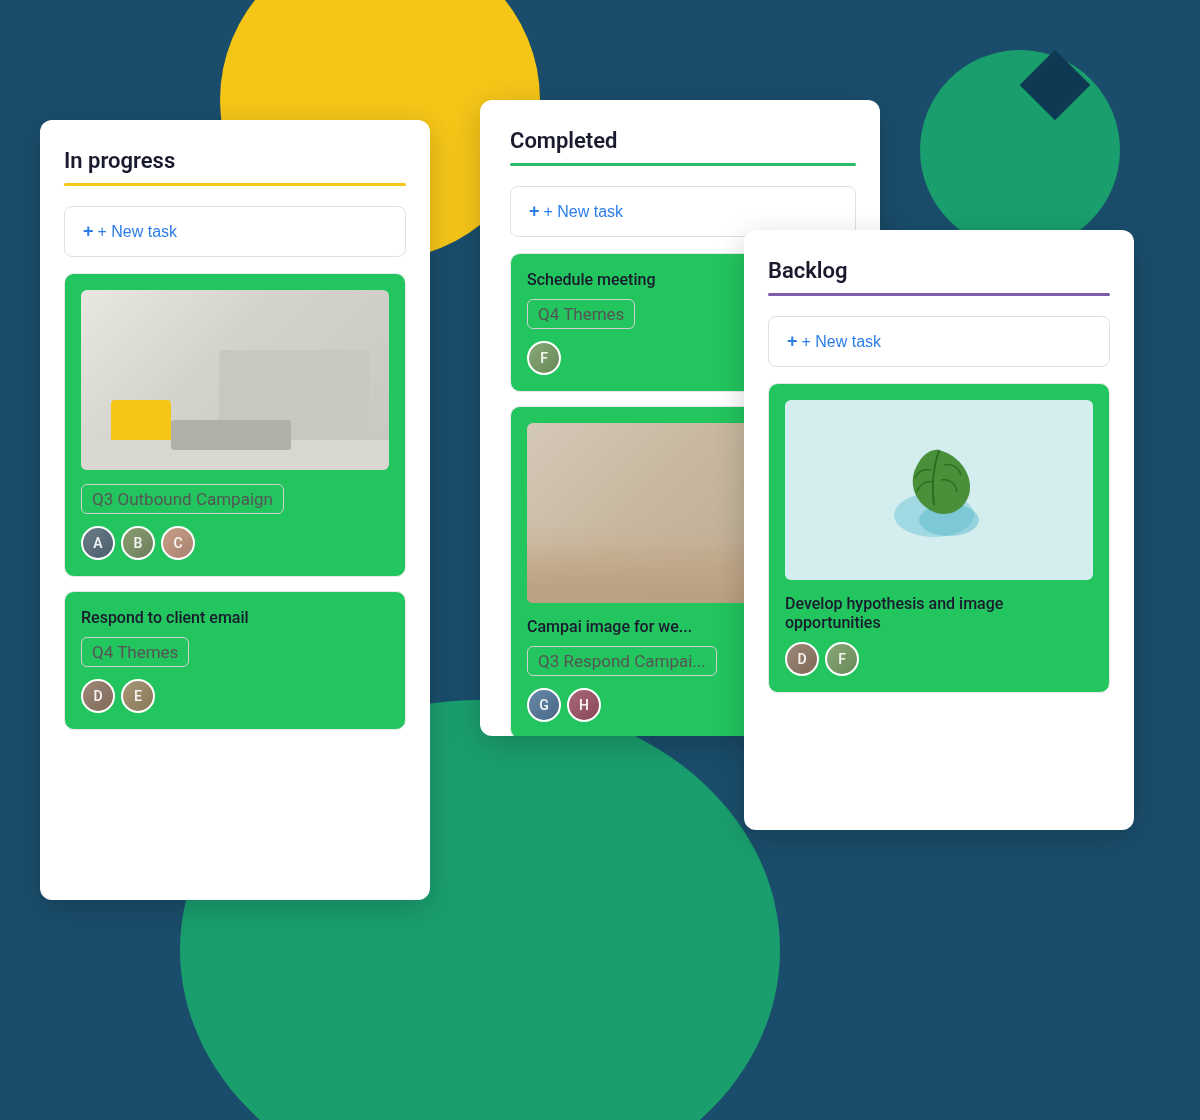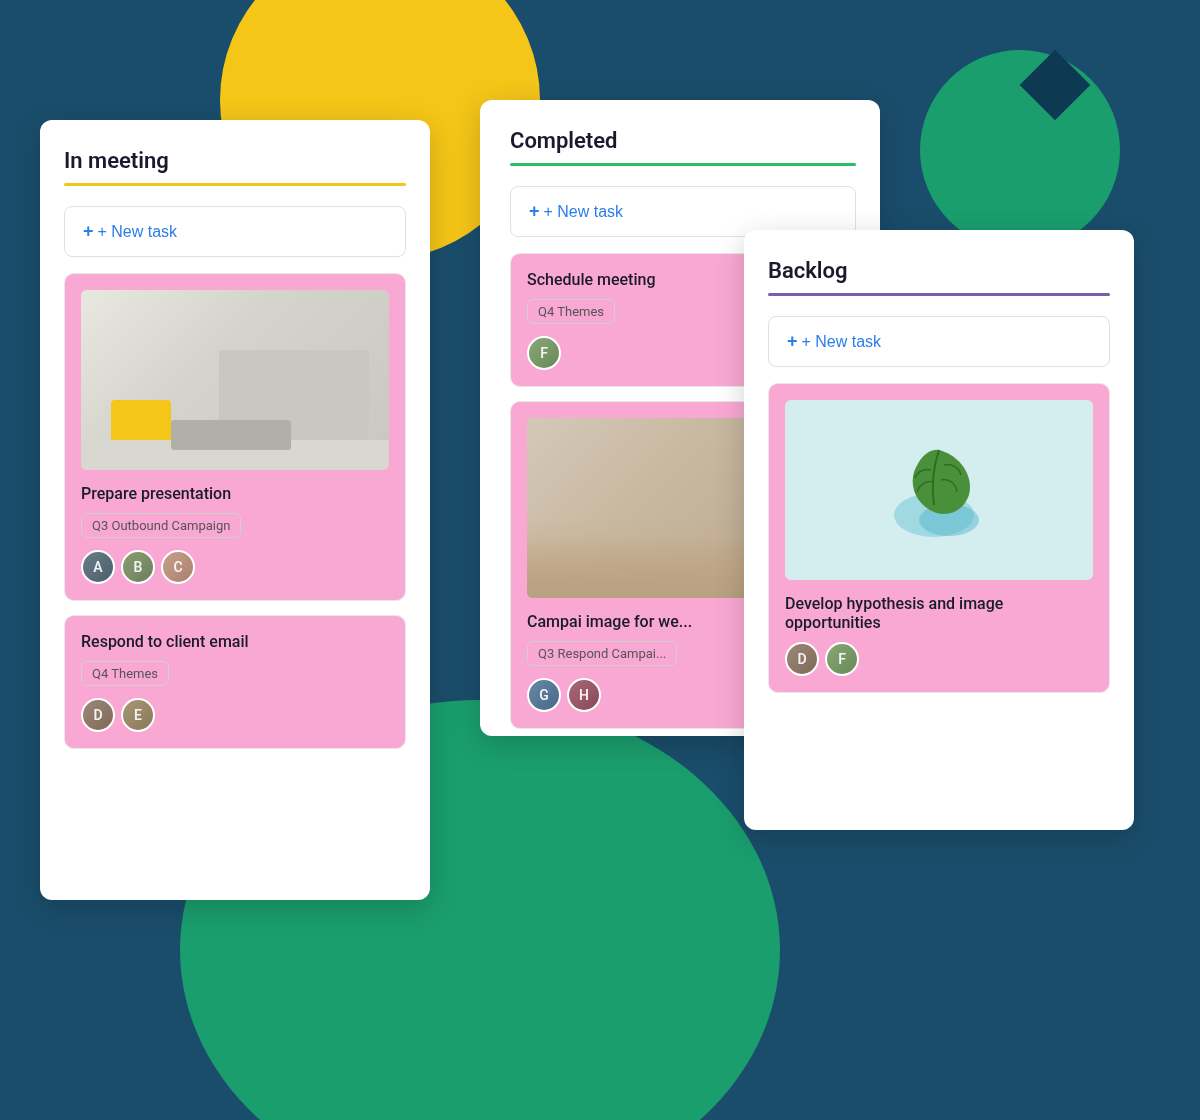--- a/index.html
+++ b/index.html
@@ -139,21 +139,21 @@
     }
 
     .plus-icon {
       font-size: 18px;
       font-weight: 700;
       color: #2b7de9;
     }
 
     
     .task-item {
-      background: #f9a8d4;
+      background: #22c55e;
       border: 1.5px solid #e8e8e8;
       border-radius: 10px;
       padding: 16px;
       margin-bottom: 14px;
       overflow: hidden;
     }
 
     
     .img-workspace {
       width: 100%;
@@ -231,21 +231,21 @@
       color: #1a1a2e;
       margin-bottom: 10px;
     }
 
     
     .task-tag {
       display: inline-block;
       padding: 4px 10px;
       border: 1.5px solid #d0d0d0;
       border-radius: 6px;
-      font-size: 13px;
+      font-size: 17px;
       color: #555;
       margin-bottom: 12px;
     }
 
     
     .avatars {
       display: flex;
       gap: 6px;
     }
 
@@ -284,35 +284,34 @@
 <body>
 
 <div class="bg-yellow-circle"></div>
 <div class="bg-green-large"></div>
 <div class="bg-green-top-right"></div>
 <div class="bg-diamond"></div>
 
 <div class="cards-wrapper">
 
   <div class="kanban-card card-in-progress">
-    <h2 class="card-title">In meeting</h2>
+    <h2 class="card-title">In progress</h2>
     <div class="card-underline underline-yellow"></div>
 
     <button class="new-task-btn">
       <span class="plus-icon">+</span>
       <span style="margin-left:-4px">+ New task</span>
     </button>
 
     <div class="task-item">
       <div class="img-workspace">
 
         <div style="position:absolute;bottom:30px;right:20px;width:150px;height:90px;background:#c8c8c0;border-radius:4px;"></div>
         <div style="position:absolute;bottom:0;left:0;right:0;height:30px;background:#d8d8d0;"></div>
       </div>
-      <p class="task-name">Prepare presentation</p>
       <span class="task-tag">Q3 Outbound Campaign</span>
       <div class="avatars">
         <div class="avatar av1">
             <div class="avatar-face">A</div>
           </div>
         <div class="avatar av2">
             <div class="avatar-face">B</div>
           </div>
         <div class="avatar av3">
             <div class="avatar-face">C</div>

